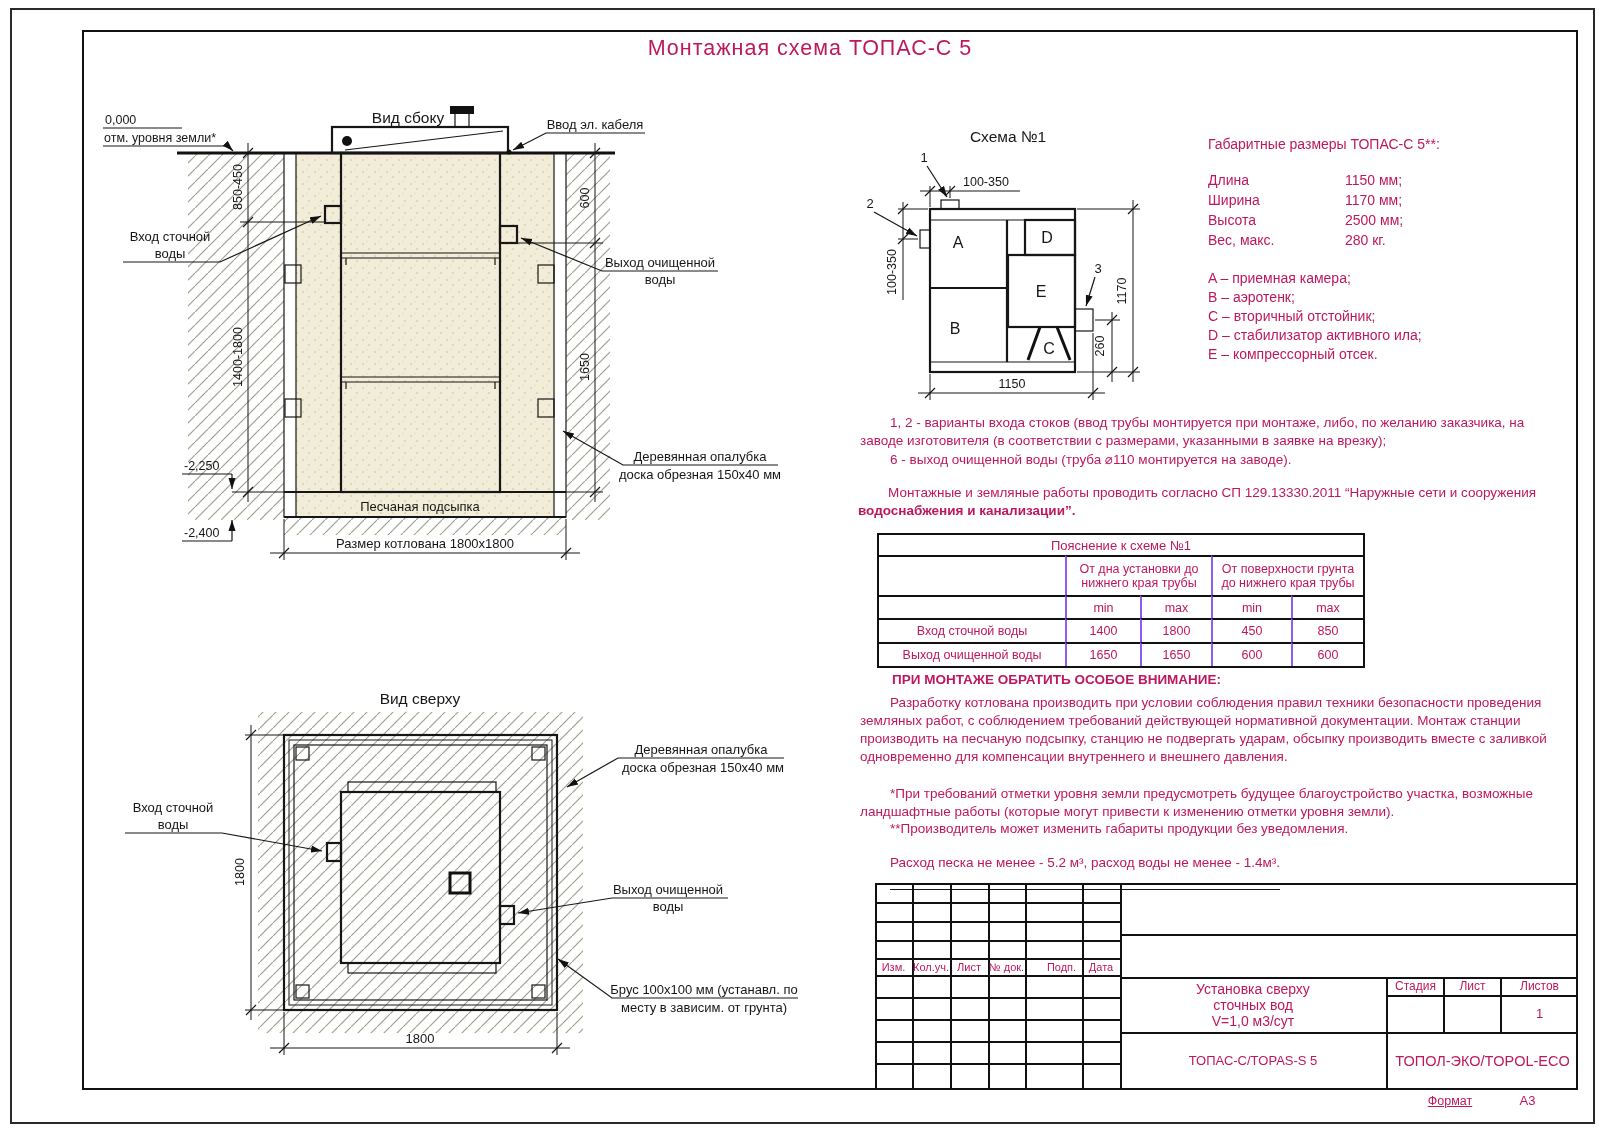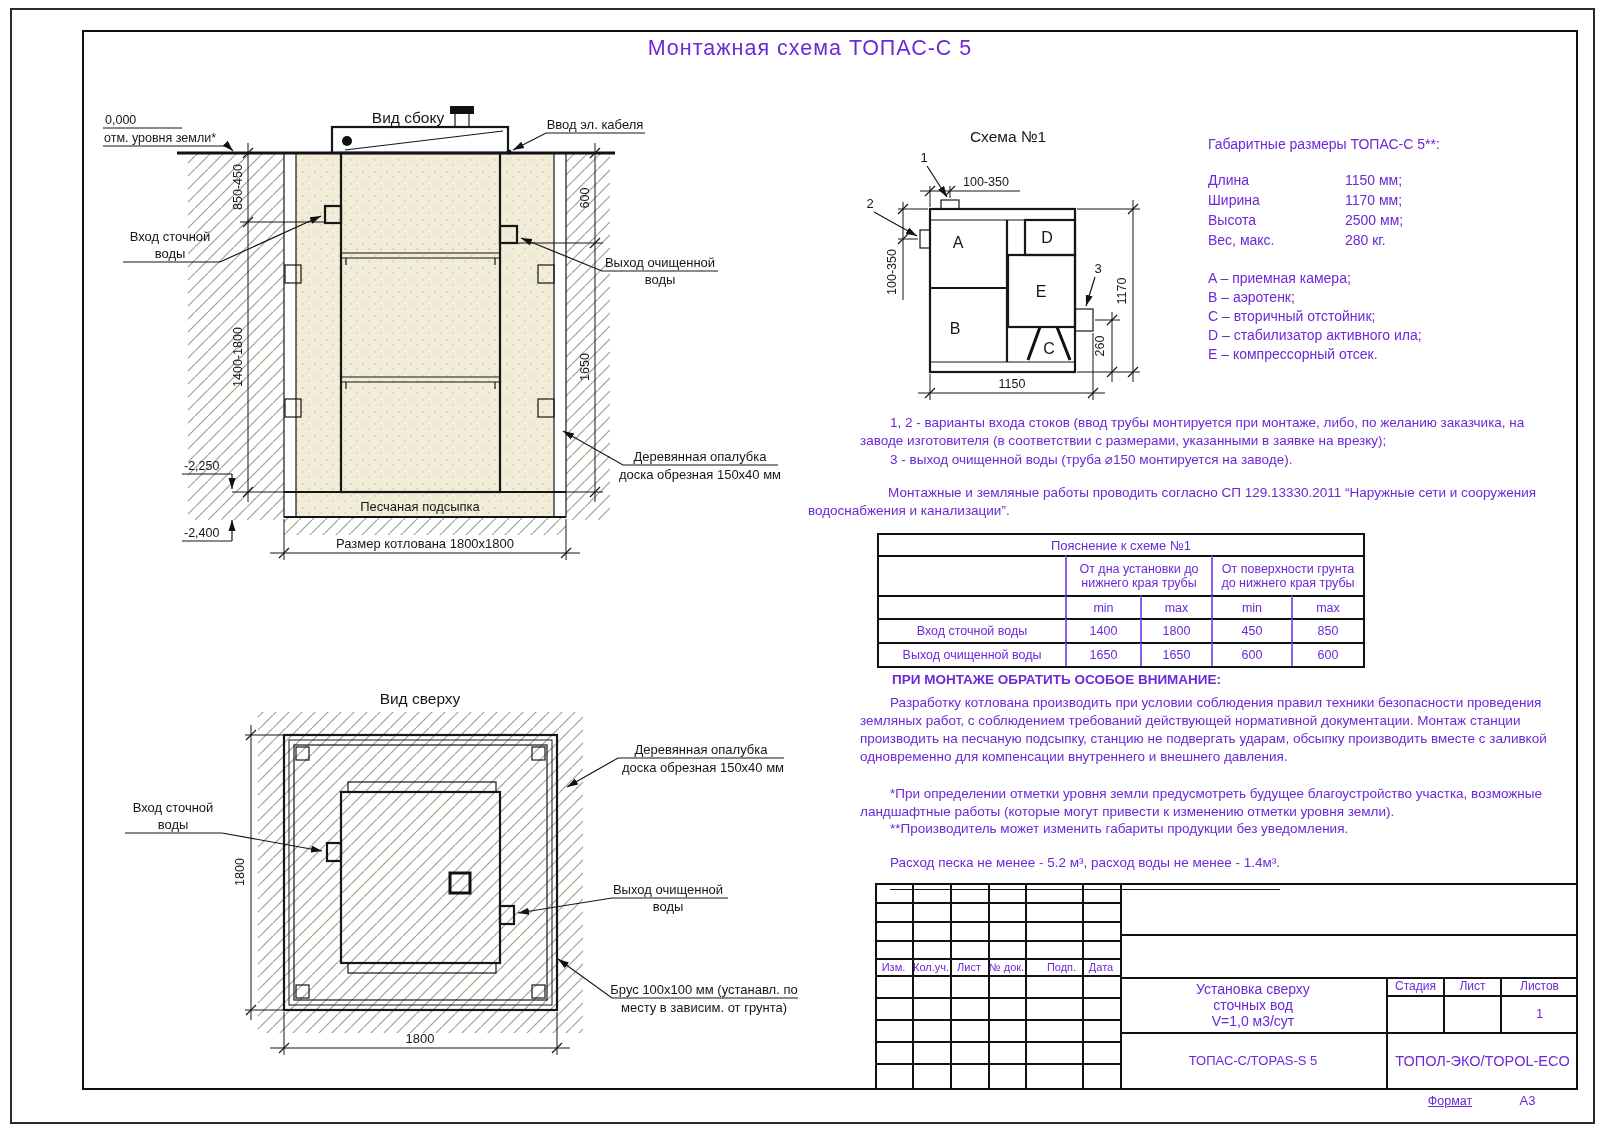--- a/index.html
+++ b/index.html
@@ -1,17 +1,17 @@
 <!DOCTYPE html>
 <html><head>
 <meta charset="utf-8">
 <style>
   html,body{margin:0;padding:0;background:#e8e8e8;}
   .page{position:relative;width:1600px;height:1131px;background:#ffffff;
-        font-family:"Liberation Sans","DejaVu Sans",sans-serif;color:#6d28d9;overflow:hidden;}
+        font-family:"Liberation Sans","DejaVu Sans",sans-serif;color:#be185d;overflow:hidden;}
   .abs{position:absolute;white-space:nowrap;}
   .outer-border{position:absolute;left:10px;top:8px;width:1581px;height:1112px;border:2px solid #2a2a2a;}
   .frame{position:absolute;left:82px;top:30px;width:1492px;height:1056px;border:2.5px solid #111;}
   .page-title{font-size:21.5px;letter-spacing:1px;}
   .t14{font-size:14px;} .t13{font-size:13.5px;} .t12{font-size:12.5px;}
   .bold{font-weight:bold;}
   .underl{border-bottom:1.5px solid #161616;padding-bottom:19px;}
   svg text{font-family:"Liberation Sans","DejaVu Sans",sans-serif;fill:#161616;}
   .s12{font-size:12.5px;} .s13{font-size:13px;} .s15{font-size:15.5px;} .s16{font-size:16px;}
   .ln{stroke:#161616;stroke-width:1.2;fill:none;}
@@ -247,23 +247,23 @@
     <div class="abs t14" style="left:1208px;top:270px;">A – приемная камера;</div>
     <div class="abs t14" style="left:1208px;top:289px;">B – аэротенк;</div>
     <div class="abs t14" style="left:1208px;top:308px;">C – вторичный отстойник;</div>
     <div class="abs t14" style="left:1208px;top:327px;">D – стабилизатор активного ила;</div>
     <div class="abs t14" style="left:1208px;top:346px;">E – компрессорный отсек.</div>
   </div>
 
   <div>
     <div class="abs t13" style="left:890px;top:415px;">1, 2 - варианты входа  стоков (ввод трубы монтируется при монтаже, либо, по желанию заказчика, на</div>
     <div class="abs t13" style="left:860px;top:433px;">заводе изготовителя (в соответствии с размерами, указанными в заявке на врезку);</div>
-    <div class="abs t13" style="left:890px;top:451px;">3 - выход очищенной воды (труба ⌀150 монтируется на заводе).</div>
+    <div class="abs t13" style="left:890px;top:451px;">6 - выход очищенной воды (труба ⌀110 монтируется на заводе).</div>
     <div class="abs t13" style="left:888px;top:485px;">Монтажные и земляные работы проводить согласно СП 129.13330.2011 “Наружные сети и сооружения</div>
-    <div class="abs t13" style="left:808px;top:503px;">водоснабжения и канализации”.</div>
+    <div class="abs t13" style="left:858px;top:503px;font-weight:bold;">водоснабжения и канализации”.</div>
   </div>
 
   <div class="tbl">
     <div class="c first title-row">Пояснение к схеме №1</div>
     <div class="c first h40"></div>
     <div class="c h40" style="grid-column:span 2;">
       <div>От дна установки до</div>
       <div>нижнего края трубы</div>
     </div>
     <div class="c h40" style="grid-column:span 2;">
@@ -286,21 +286,21 @@
     <div class="c h22">600</div>
     <div class="c h22">600</div>
   </div>
 
   <div>
     <div class="abs t13 bold" style="left:892px;top:672px;">ПРИ МОНТАЖЕ ОБРАТИТЬ ОСОБОЕ ВНИМАНИЕ:</div>
     <div class="abs t13" style="left:890px;top:695px;">Разработку котлована производить при условии соблюдения правил техники безопасности проведения</div>
     <div class="abs t13" style="left:860px;top:713px;">земляных работ, с соблюдением требований действующей нормативной документации. Монтаж станции</div>
     <div class="abs t13" style="left:860px;top:731px;">производить на песчаную подсыпку, станцию не подвергать ударам, обсыпку производить вместе с заливкой</div>
     <div class="abs t13" style="left:860px;top:749px;">одновременно для компенсации внутреннего и внешнего давления.</div>
-    <div class="abs t13" style="left:890px;top:786px;">*При определении отметки уровня земли предусмотреть будущее благоустройство участка, возможные</div>
+    <div class="abs t13" style="left:890px;top:786px;">*При требований отметки уровня земли предусмотреть будущее благоустройство участка, возможные</div>
     <div class="abs t13" style="left:860px;top:804px;">ландшафтные работы (которые могут привести к изменению отметки уровня земли).</div>
     <div class="abs t13" style="left:890px;top:821px;">**Производитель может изменить габариты продукции без уведомления.</div>
     <div class="abs t13 underl" style="left:890px;top:855px;">Расход песка не менее - 5.2 м³, расход воды не менее - 1.4м³.</div>
   </div>
 
   <div class="tb">
 
     <div class="hl" style="left:0;top:0;width:702px;height:2px;"></div>
     <div class="vl" style="left:0;top:0;width:2px;height:206px;"></div>
     <div class="vl" style="left:37px;top:0;width:2px;height:206px;"></div>

